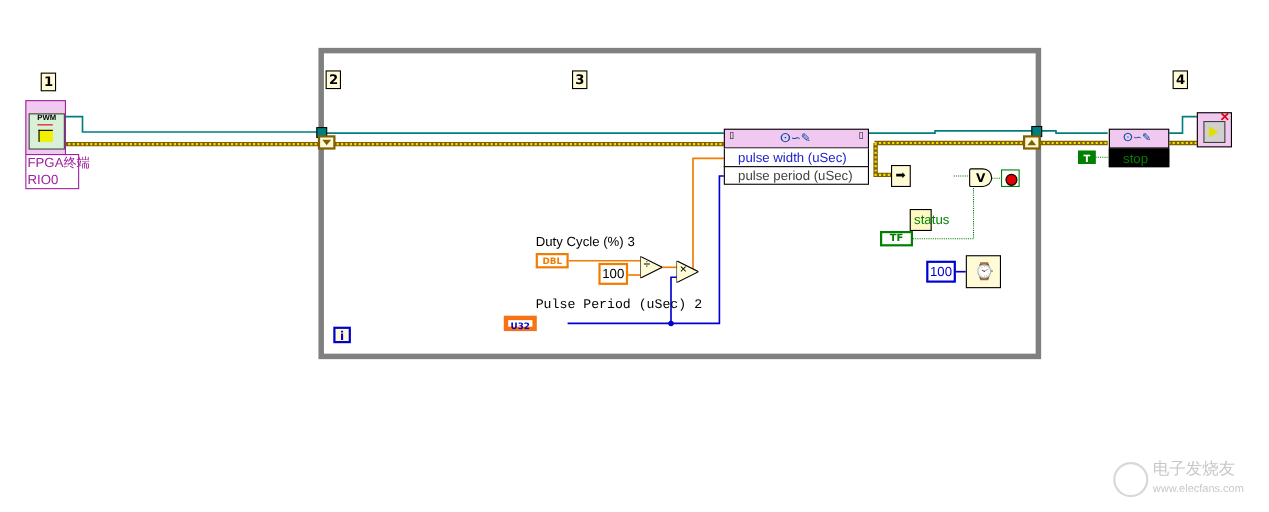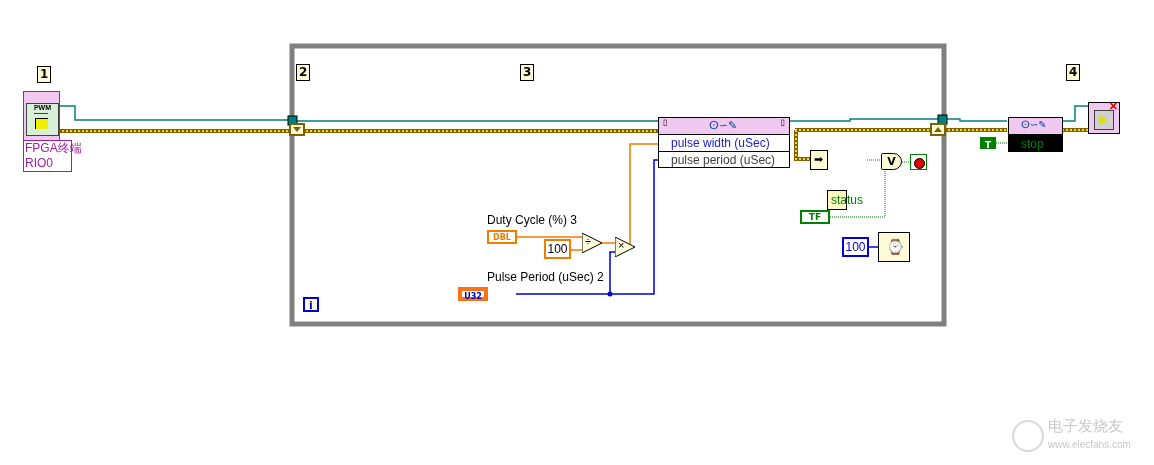--- a/index.html
+++ b/index.html
@@ -106,21 +106,21 @@
       <polygon points="0,0 0,20 20,10" fill="#fffbd6" stroke="#000"></polygon>
     </svg>
   <span style="position:absolute;left:3px;top:2px;font-size:11px;">÷</span>
 </div>
 <div class="node" style="left:615px;top:237px;width:20px;height:20px;">
   <svg width="20" height="20">
       <polygon points="0,0 0,20 20,10" fill="#fffbd6" stroke="#000"></polygon>
     </svg>
   <span style="position:absolute;left:3px;top:2px;font-size:11px;">×</span>
 </div>
-<div class="free-label" style="left:487px;top:270px;">Pulse Period (uSec) 2</div>
+<div class="free-label" style="left:487px;top:270px;font-family:Liberation Mono, monospace;">Pulse Period (uSec) 2</div>
 <div class="node" style="left:458px;top:287px;width:30px;height:14px;border:4px solid #f97316;background:#fff;font:bold 8px 'DejaVu Sans',sans-serif;color:#0000d0;text-align:center;line-height:11px;">U32</div>
 
 <div class="node" style="left:303px;top:297px;width:16px;height:15px;border:2px solid #0000d0;background:#fffbd6;color:#0000d0;font:bold 11px 'DejaVu Sans',sans-serif;text-align:center;line-height:14px;">i</div>
 
 <div class="node" style="left:1008px;top:117px;width:55px;height:18px;background:#f0c8f0;border:1px solid #000;">
   <span style="position:absolute;left:12px;top:1px;font-size:10px;color:#0050a0;">ⵙ∽✎</span>
 </div>
 <div class="node txt" style="left:1008px;top:135px;width:55px;height:17px;border:1px solid #000;background:#000000;color:#008000;padding-left:12px;line-height:16px;">stop</div>
 <div class="node" style="left:980px;top:137px;width:16px;height:12px;border:2px solid #008000;background:#008000;color:#fff;font:bold 9px 'DejaVu Sans',sans-serif;text-align:center;line-height:12px;">T</div>
 

